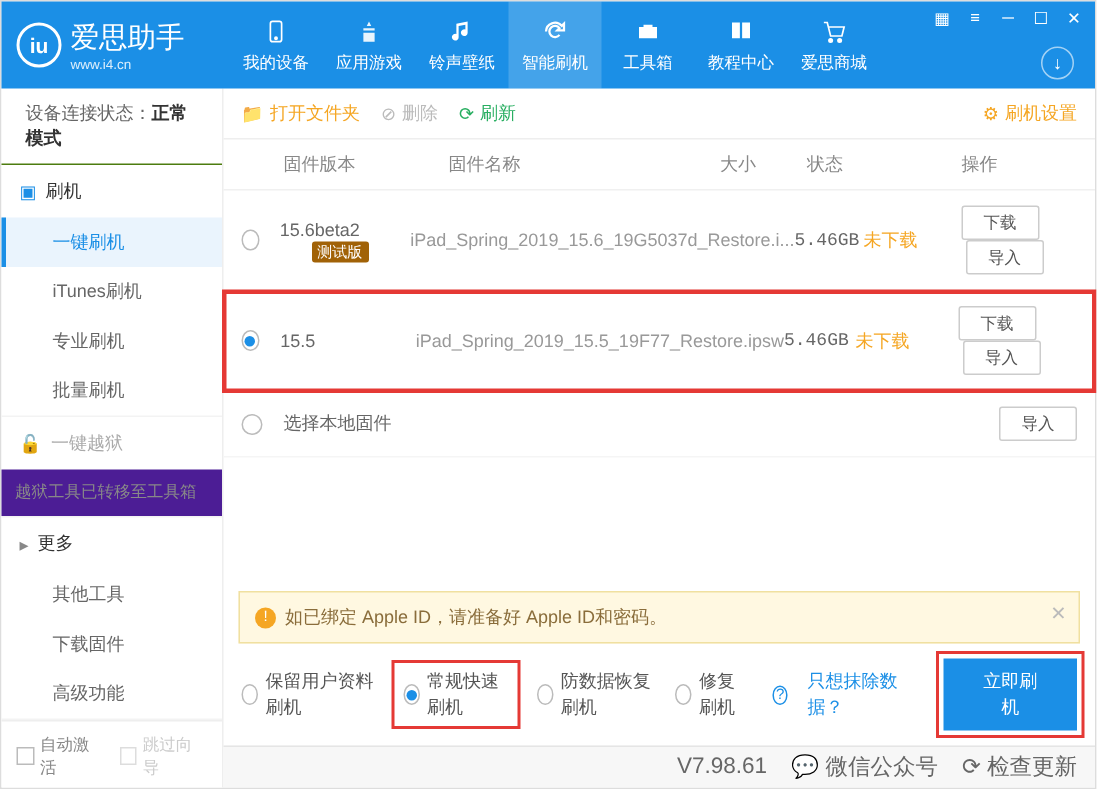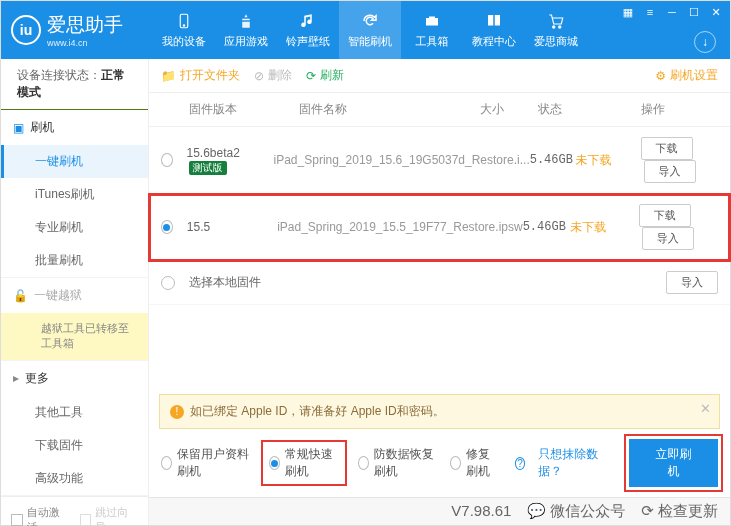--- a/index.html
+++ b/index.html
@@ -20,21 +20,21 @@
 .down-circle { position: absolute; right: 14px; top: 30px; width: 22px; height: 22px; border: 1.5px solid rgba(255,255,255,.6); border-radius: 50%; display: flex; align-items: center; justify-content: center; color: #fff; font-size: 12px; cursor: pointer; }
 
 .body { flex: 1; display: flex; min-height: 0; }
 .sidebar { width: 148px; background: #fff; border-right: 1px solid #eee; display: flex; flex-direction: column; font-size: 12px; }
 .conn-status { padding: 8px 16px; border-bottom: 1px solid #4d7c0f; color: #666; }
 .conn-status b { color: #333; font-weight: bold; }
 .side-group { border-bottom: 1px solid #f3f3f3; }
 .side-head { padding: 9px 12px; color: #333; display: flex; align-items: center; gap: 6px; cursor: pointer; }
 .side-item { padding: 8px 18px 8px 34px; color: #666; cursor: pointer; display: flex; align-items: center; }
 .side-item.active { background: #eaf4fd; color: #1b8fe6; border-left: 3px solid #1b8fe6; padding-left: 31px; }
-.side-note { padding: 8px 12px 8px 40px; background: #fef9c3; color: #888; font-size: 11px; line-height: 1.4; }
+.side-note { padding: 8px 12px 8px 9px; background: #4c1d95; color: #888; font-size: 11px; line-height: 1.4; }
 .side-spacer { flex: 1; }
 .side-opts { padding: 8px 10px; display: flex; align-items: center; gap: 10px; color: #888; border-top: 1px solid #eee; font-size: 11px; }
 
 .main { flex: 1; display: flex; flex-direction: column; min-width: 0; }
 .toolbar { height: 34px; display: flex; align-items: center; padding: 0 12px; gap: 14px; border-bottom: 1px solid #eee; font-size: 12px; }
 .tool-item { display: flex; align-items: center; gap: 4px; color: #555; cursor: pointer; }
 .tool-item.orange { color: #f5a623; }
 .tool-item.green { color: #27ae60; }
 .tool-item.gray { color: #bbb; }
 .tool-right { margin-left: auto; color: #f5a623; display: flex; align-items: center; gap: 4px; cursor: pointer; }
@@ -43,21 +43,21 @@
 .c-ver { width: 110px; }
 .c-name { flex: 1; }
 .c-size { width: 58px; font-family: Liberation Mono, monospace; }
 .c-state { width: 50px; }
 .c-ops { width: 130px; text-align: center; }
 
 .row { display: flex; align-items: center; padding: 10px 12px 10px 12px; font-size: 12px; color: #666; border-bottom: 1px solid #f5f5f5; position: relative; }
 .row.selected { outline: 3px solid #e53935; outline-offset: -2px; }
 .radio { width: 14px; height: 14px; border: 1px solid #bbb; border-radius: 50%; margin-right: 14px; display: flex; align-items: center; justify-content: center; cursor: pointer; }
 .radio.on::after { content: ""; width: 7px; height: 7px; background: #1b8fe6; border-radius: 50%; }
-.tag { display: inline-block; background: #15803d; color: #fff; font-size: 10px; padding: 0 4px; border-radius: 2px; margin-left: 2px; }
+.tag { display: inline-block; background: #a16207; color: #fff; font-size: 10px; padding: 0 4px; border-radius: 2px; margin-left: 21px; }
 .btn { border: 1px solid #ccc; background: #fff; color: #555; font-size: 11px; padding: 3px 14px; cursor: pointer; border-radius: 2px; }
 .btn + .btn { margin-left: 6px; }
 .state-wait { color: #f5a623; }
 
 .notice { margin: 6px 10px 0; background: #fff8e1; border: 1px solid #f0e0a0; padding: 8px 10px; font-size: 12px; color: #8a6d3b; display: flex; align-items: center; gap: 6px; position: relative; }
 .notice-close { position: absolute; right: 8px; top: 6px; color: #bbb; cursor: pointer; font-size: 13px; }
 
 .actions { padding: 10px 12px; display: flex; align-items: center; gap: 13px; font-size: 12px; color: #555; border-top: 0; }
 .act-radio { display: flex; align-items: center; gap: 5px; cursor: pointer; }
 .act-radio .radio { margin-right: 0; }

